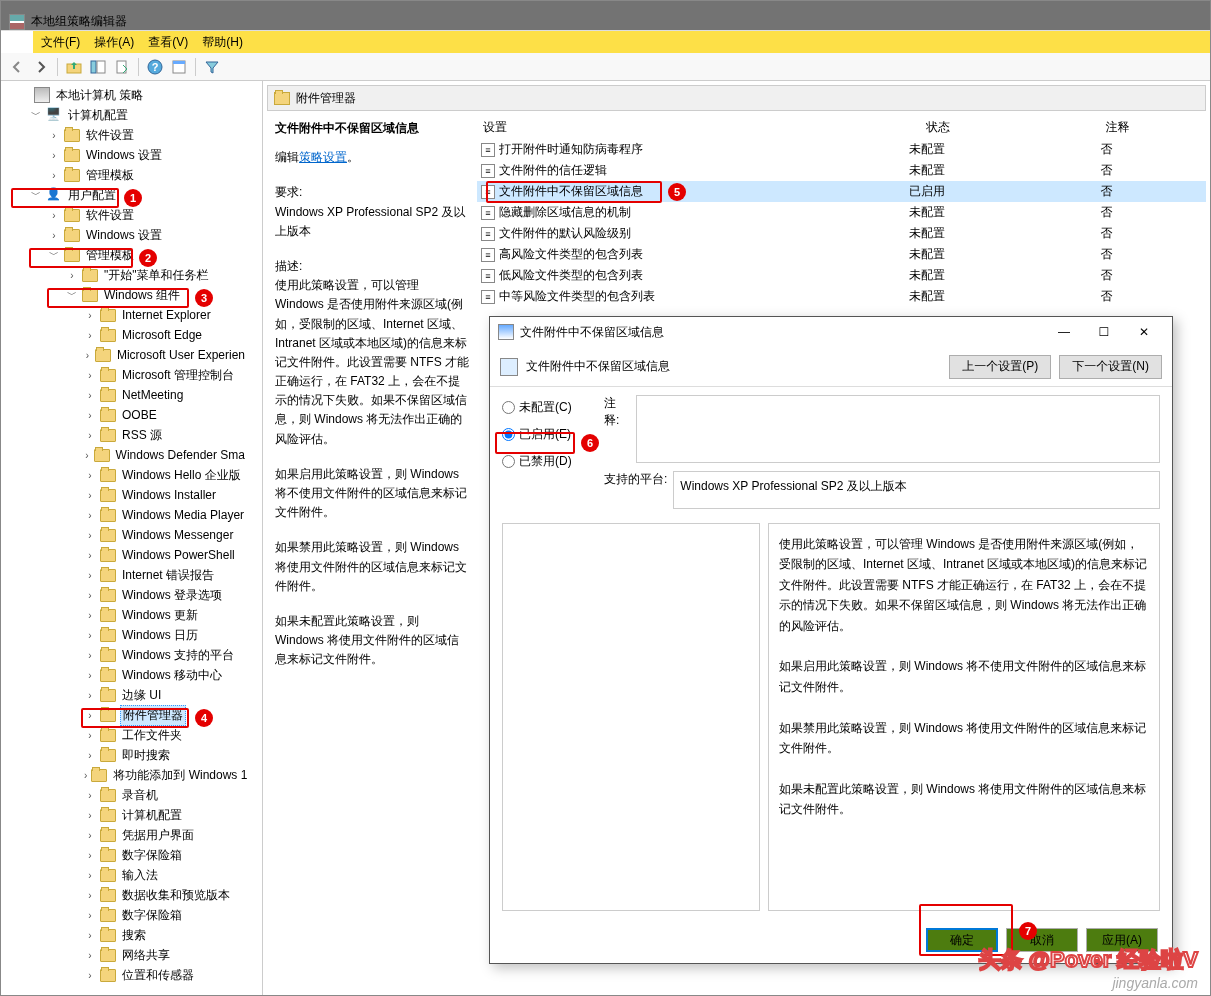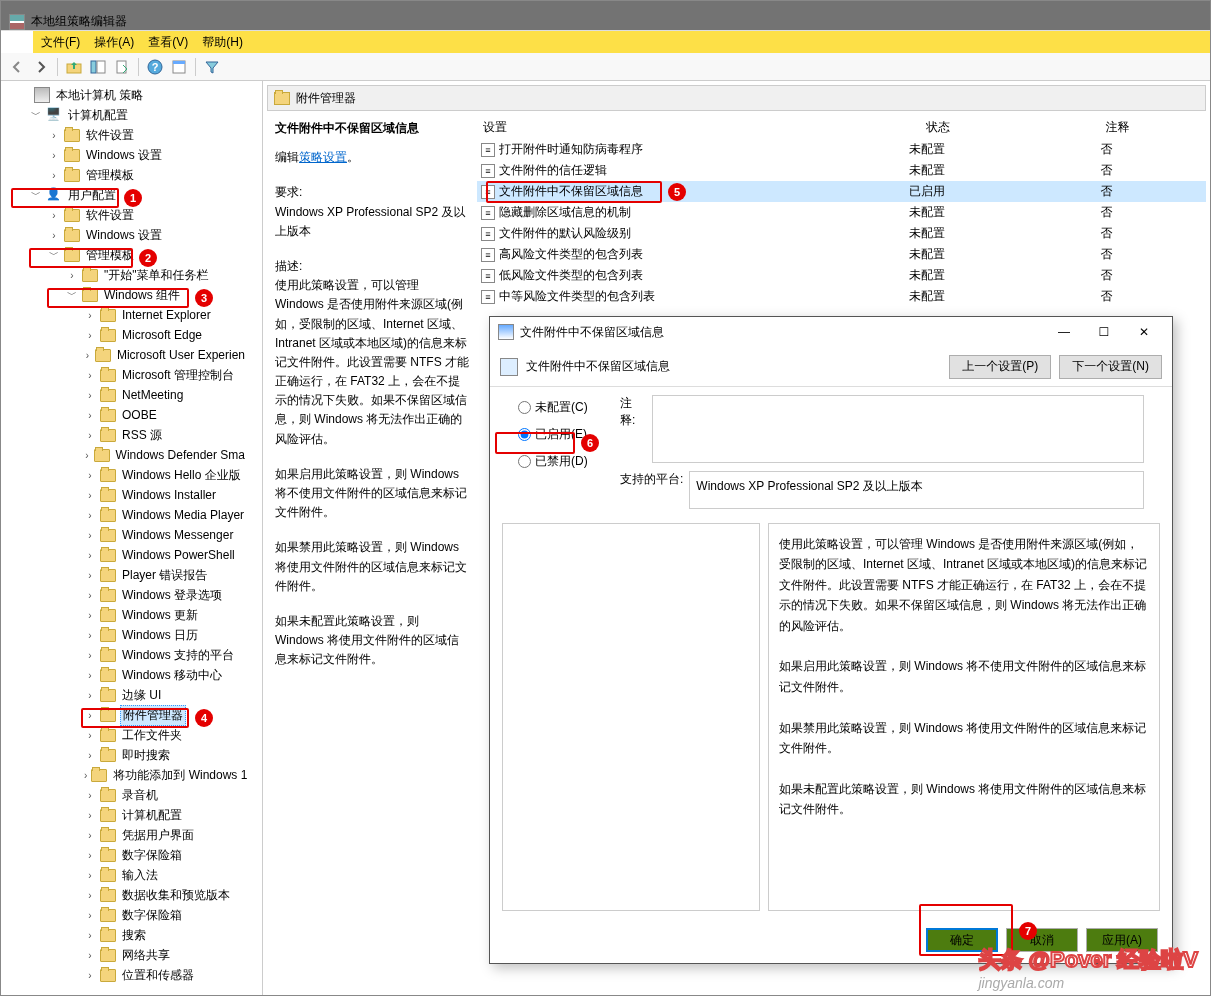--- a/index.html
+++ b/index.html
@@ -53,37 +53,37 @@
 
 .dialog { position: absolute; left: 488px; top: 315px; width: 684px; height: 648px; background: #fff; border: 1px solid #555; box-shadow: 4px 4px 12px rgba(0,0,0,0.25); display: flex; flex-direction: column; }
 .dlg-title { height: 30px; display: flex; align-items: center; padding: 0 8px; }
 .dlg-title .icon{width:16px;height:16px;border:1px solid #888;background:linear-gradient(#6af,#fff);margin-right:6px;}
 .dlg-title .spacer{flex:1;}
 .dlg-title .wbtn{width:40px;height:28px;display:flex;align-items:center;justify-content:center;font-family:Arial;}
 .dlg-sub { height: 40px; display:flex; align-items:center; padding:0 10px; border-bottom:1px solid #ddd; gap:8px; }
 .dlg-sub .icon{width:18px;height:18px;border:1px solid #888;background:#ddeeff;}
 .dlg-sub .spacer{flex:1;}
 .dlg-sub button{height:24px;padding:0 12px;border:1px solid #adadad;background:#e1e1e1;font-size:12px;}
-.dlg-body{display:flex;padding:8px 28px;gap:12px;}
+.dlg-body{display:flex;padding:8px 12px;gap:12px;}
 .radio-col{width:90px;display:flex;flex-direction:column;gap:10px;padding-top:4px;}
 .radio-col label{display:flex;align-items:center;gap:4px;font-size:12px;}
 .radio-col input{margin:0;}
 .comment-col{flex:1;display:flex;flex-direction:column;gap:8px;}
 .comment-col textarea{width:100%;height:68px;border:1px solid #ccc;resize:none;font-size:12px;padding:4px;}
 .platform-row{display:flex;align-items:flex-start;gap:6px;}
 .platform-row .box{flex:1;border:1px solid #ccc;padding:6px;height:38px;font-size:12px;}
 .opt-help-row{display:flex;padding:4px 12px;gap:280px;}
 .opt-help-body{display:flex;padding:6px 12px;gap:8px;flex:1;}
 .opt-help-body .opt-box{width:258px;border:1px solid #ccc;}
 .opt-help-body .help-box{flex:1;border:1px solid #ccc;padding:10px;font-size:12px;line-height:1.7;overflow:auto;}
 .dlg-footer{height:46px;display:flex;align-items:center;justify-content:flex-end;padding:0 14px;gap:8px;}
 .dlg-footer button{height:24px;width:72px;border:1px solid #adadad;background:#4d7c0f;font-size:12px;}
 .dlg-footer button.primary{border:2px solid #0078d7;}
 
-.wm{position:absolute;right:12px;bottom:4px;display:flex;flex-direction:column;pointer-events:none;}
+.wm{position:absolute;right:12px;bottom:4px;display:flex;flex-direction:column;align-items:flex-end;pointer-events:none;}
 .wm .t1{font-size:22px;font-weight:bold;color:#fff;-webkit-text-stroke:2px #d44;}
 .wm .t2{font-size:14px;color:#aaa;font-style:italic;}
 </style>
 </head>
 <body>
 
 <div class="titlebar">
   <div class="icon"></div>
   <span>本地组策略编辑器</span>
 </div>
@@ -267,21 +267,21 @@
             <span class="lbl">Windows Messenger</span>
           </div>
           <div class="row" style="padding-left: 68px;">
             <span class="arrow">›</span>
             <span class="fld"></span>
             <span class="lbl">Windows PowerShell</span>
           </div>
           <div class="row" style="padding-left: 68px;">
             <span class="arrow">›</span>
             <span class="fld"></span>
-            <span class="lbl">Player 错误报告</span>
+            <span class="lbl">Internet 错误报告</span>
           </div>
           <div class="row" style="padding-left: 68px;">
             <span class="arrow">›</span>
             <span class="fld"></span>
             <span class="lbl">Windows 登录选项</span>
           </div>
           <div class="row" style="padding-left: 68px;">
             <span class="arrow">›</span>
             <span class="fld"></span>
             <span class="lbl">Windows 更新</span>

